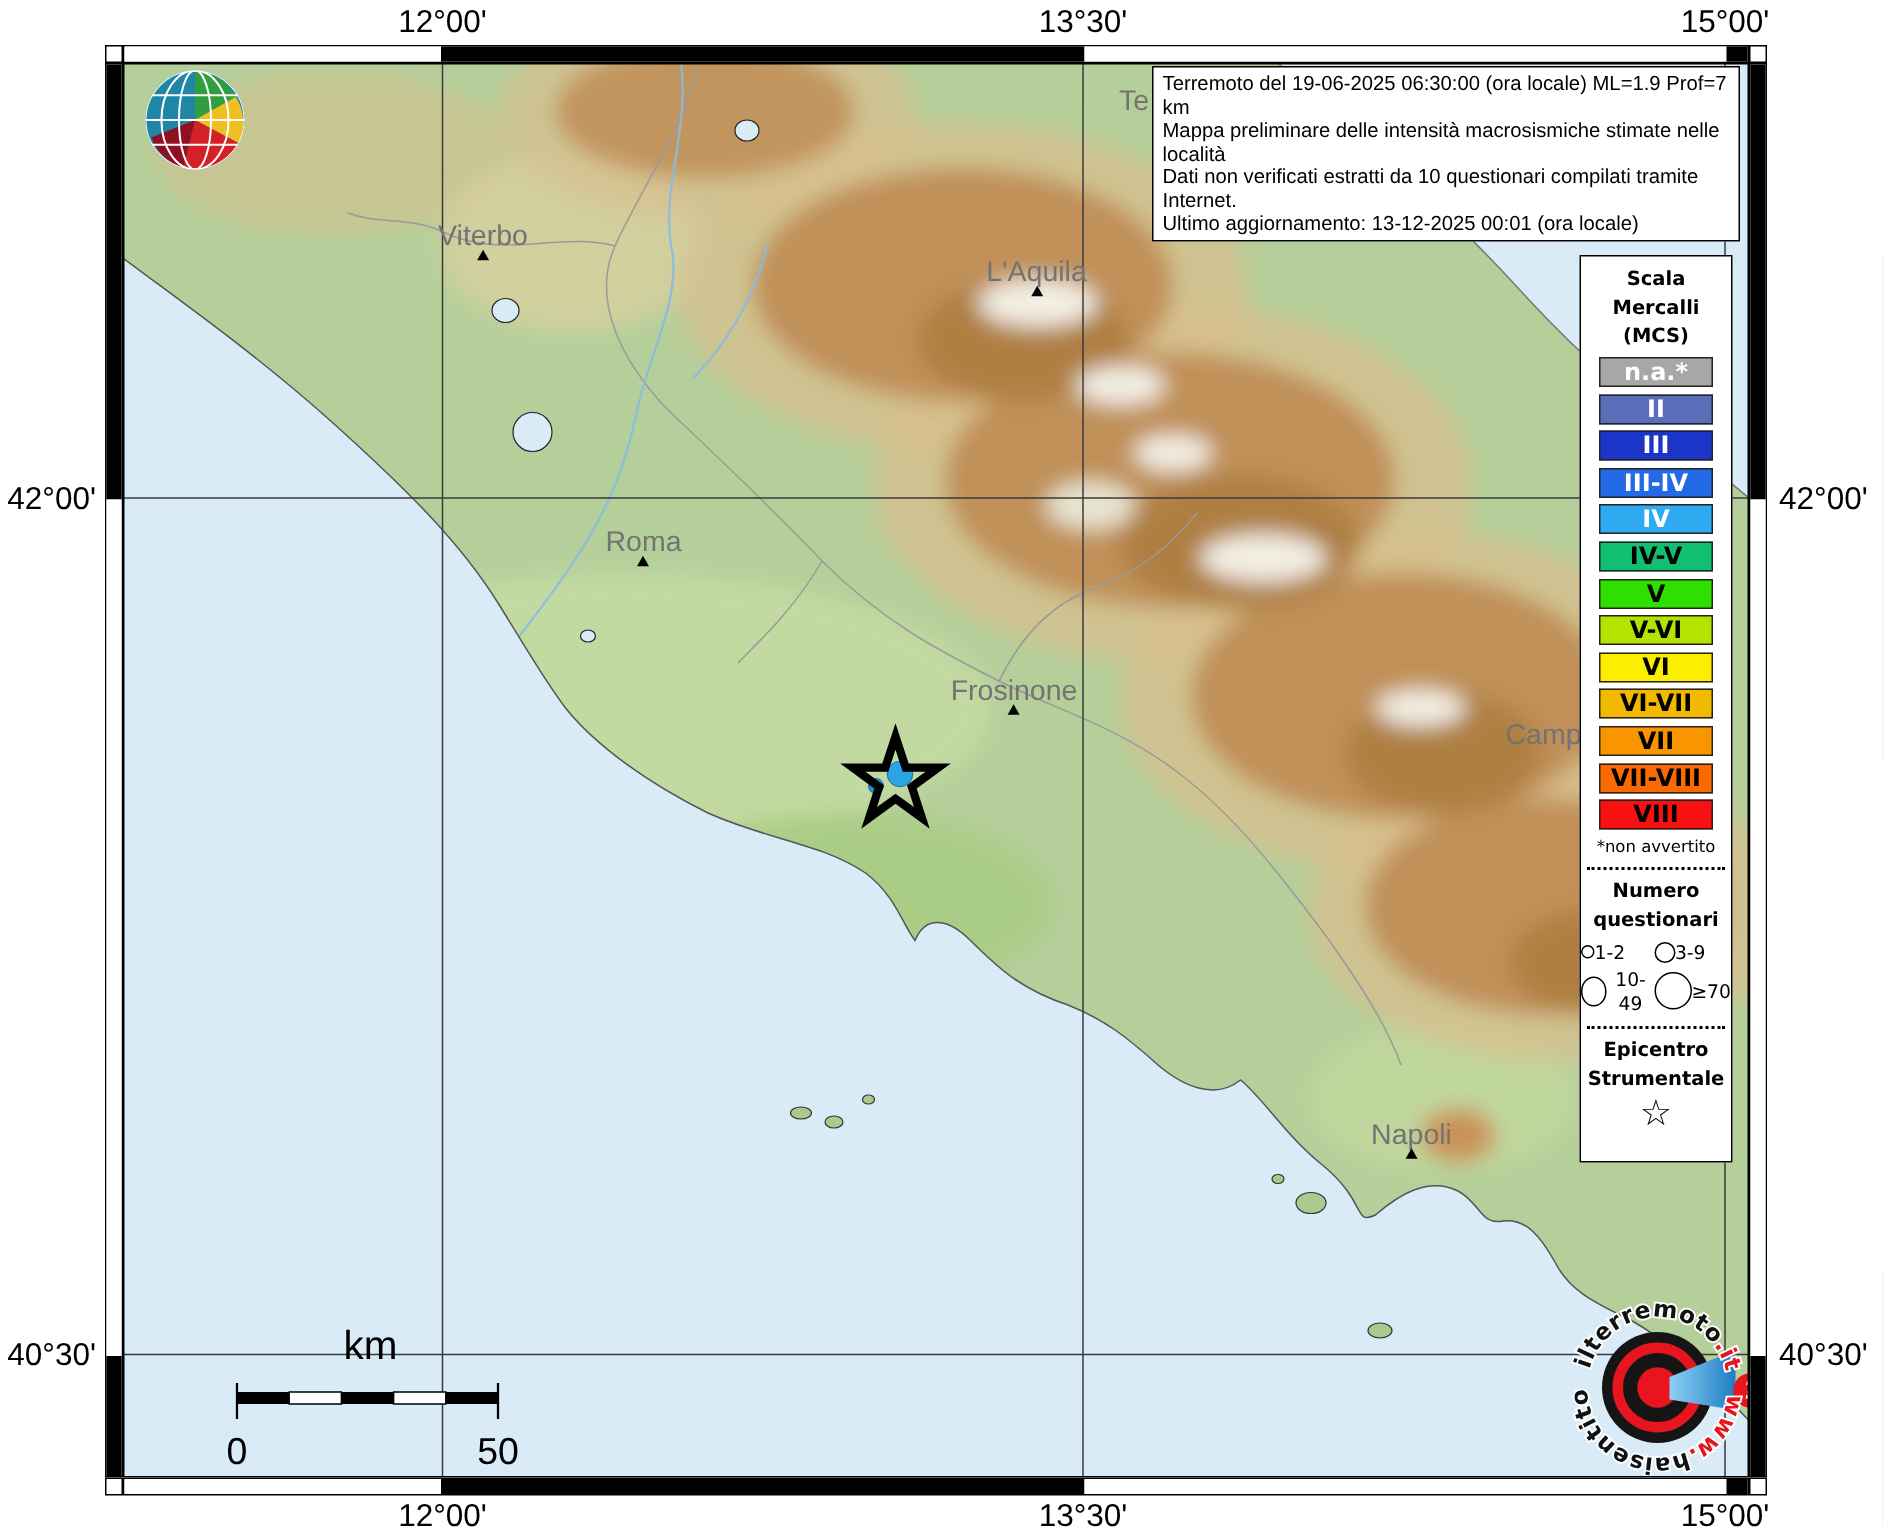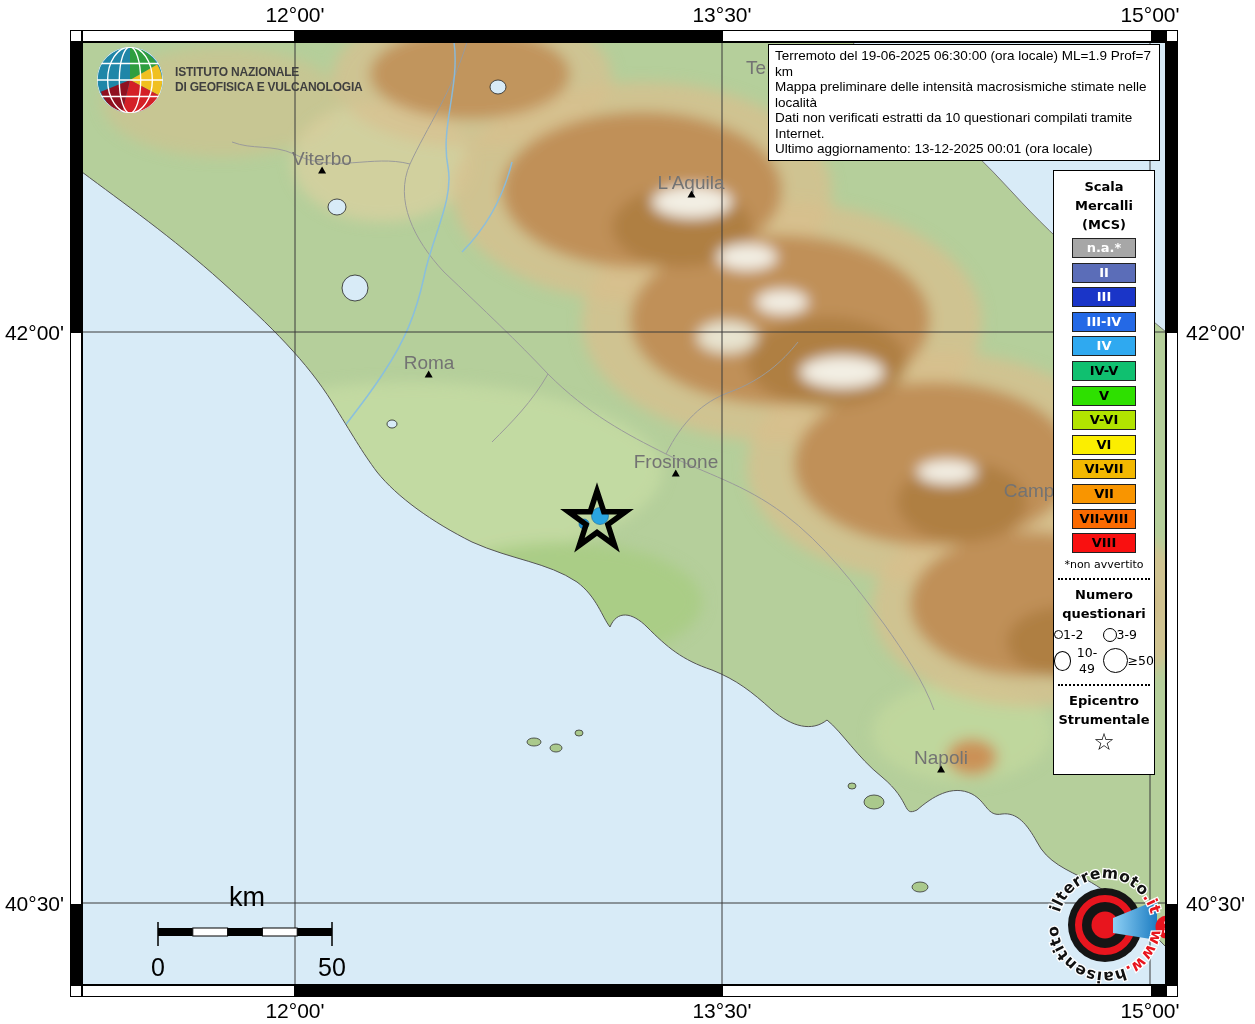--- a/index.html
+++ b/index.html
@@ -30,22 +30,22 @@
   
   .ingv{position:absolute;left:95px;top:45px;z-index:4;display:flex;align-items:center;}
   .ingv-text{margin-left:10px;font-weight:bold;font-size:12px;line-height:15px;color:#3f3f3f;
              letter-spacing:-0.2px;}
   
   .legend{position:absolute;left:1053px;top:170px;width:102px;height:605px;z-index:5;background:#fff;
           border:1px solid #000;box-sizing:border-box;font-family:"DejaVu Sans",sans-serif;
           text-align:center;overflow:hidden;padding-top:6px;}
   .leg-title{font-weight:bold;font-size:13px;line-height:19px;color:#000;}
   .chips{margin-top:4px;}
-  .chip{width:64px;height:20px;margin:0 auto 4.6px auto;border:1px solid #222;box-sizing:border-box;
-        font-weight:bold;font-size:13px;line-height:18px;}
+  .chip{width:76px;height:20px;margin:0 auto 4.6px auto;border:1px solid #222;box-sizing:border-box;
+        font-weight:bold;font-size:16px;line-height:18px;}
   .footnote{font-size:11px;margin-top:2px;color:#000;}
   .dots{border-top:2px dotted #000;margin:7px 4px 5px 4px;}
   .quest-grid{display:grid;grid-template-columns:1fr 1fr;row-gap:2px;margin-top:4px;}
   .qcell{display:flex;flex-direction:row;align-items:center;}
   .qcircle{border:1.7px solid #000;border-radius:50%;box-sizing:border-box;}
   .qlabel{font-size:12.5px;line-height:16px;color:#000;}
   .leg-star{font-size:24px;line-height:26px;color:#000;}
 </style>
 </head>
 <body>
@@ -264,24 +264,20 @@
         <g stroke="#fff" stroke-width="1.4" fill="none">
           <ellipse cx="36" cy="36" rx="11" ry="34"></ellipse>
           <ellipse cx="36" cy="36" rx="23" ry="34"></ellipse>
           <circle cx="36" cy="36" r="34"></circle>
           <line x1="2" y1="19" x2="70" y2="19"></line>
           <line x1="2" y1="36" x2="70" y2="36"></line>
           <line x1="2" y1="53" x2="70" y2="53"></line>
         </g>
       </g>
     </svg>
-    <div class="ingv-text">
-      <div>ISTITUTO NAZIONALE</div>
-      <div>DI GEOFISICA E VULCANOLOGIA</div>
-    </div>
   </div>
 
   <div class="title-box">
     <div>Terremoto del 19-06-2025 06:30:00 (ora locale) ML=1.9 Prof=7 km</div>
     <div>Mappa preliminare delle intensità macrosismiche stimate nelle località</div>
     <div>Dati non verificati estratti da 10 questionari compilati tramite Internet.</div>
     <div>Ultimo aggiornamento: 13-12-2025 00:01 (ora locale)</div>
   </div>
 
   <div class="legend">
@@ -315,21 +311,21 @@
         <div class="qcell">
           <div class="qcircle" style="width: 14px; height: 14px;"></div>
           <div class="qlabel">3-9</div>
         </div>
         <div class="qcell">
           <div class="qcircle" style="width: 20px; height: 20px;"></div>
           <div class="qlabel">10-49</div>
         </div>
         <div class="qcell">
           <div class="qcircle" style="width: 25px; height: 25px;"></div>
-          <div class="qlabel">≥50</div>
+          <div class="qlabel">≥70</div>
         </div>
       </div>
     <div class="dots"></div>
     <div class="leg-title">Epicentro</div>
     <div class="leg-title">Strumentale</div>
     <div class="leg-star">☆</div>
   </div>
 
 </div>
 

